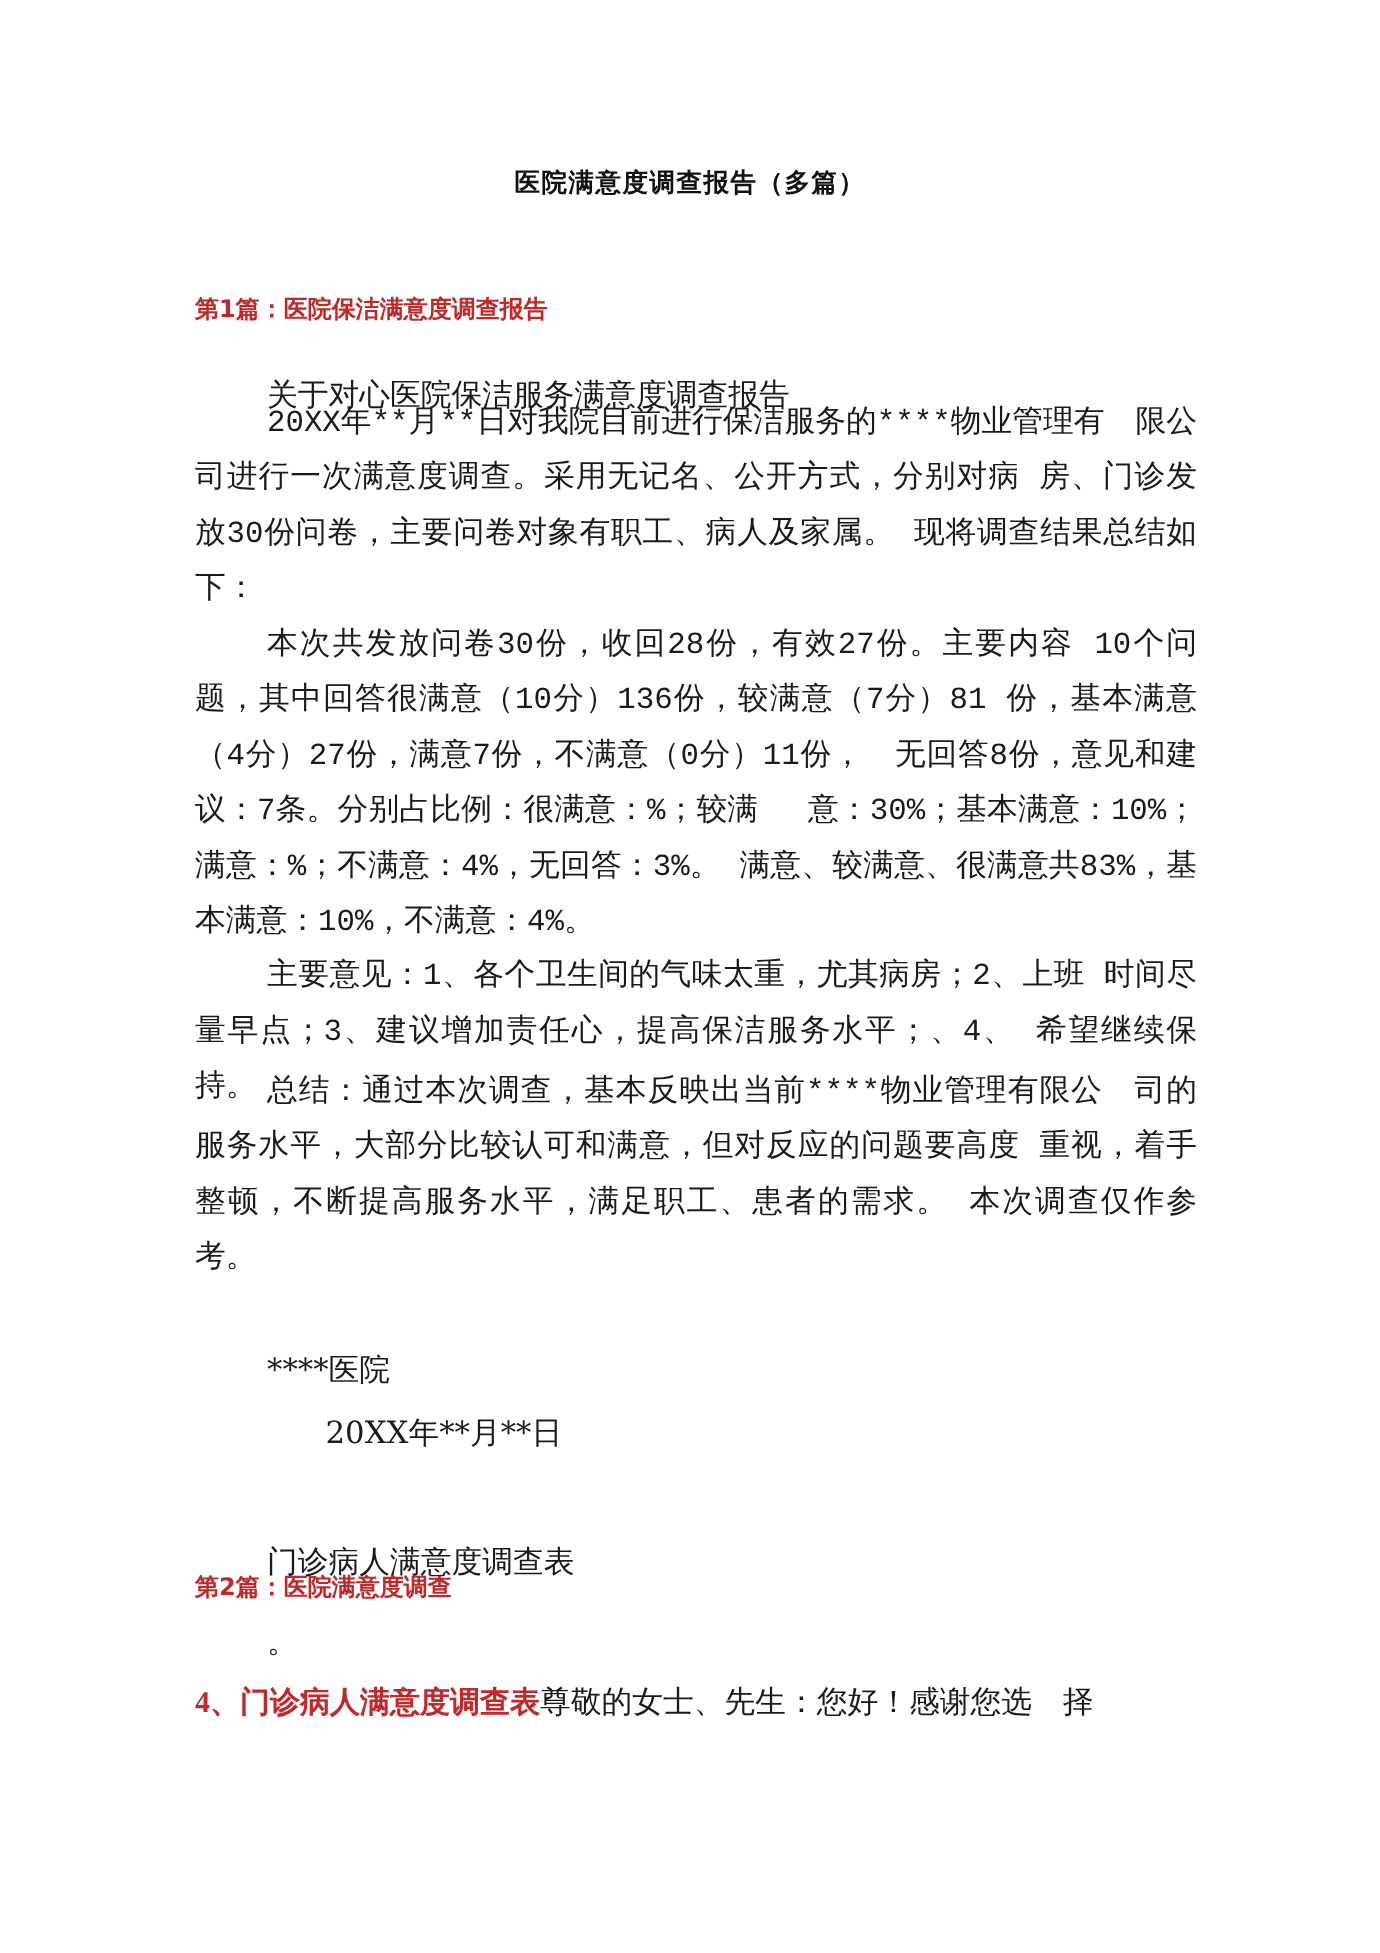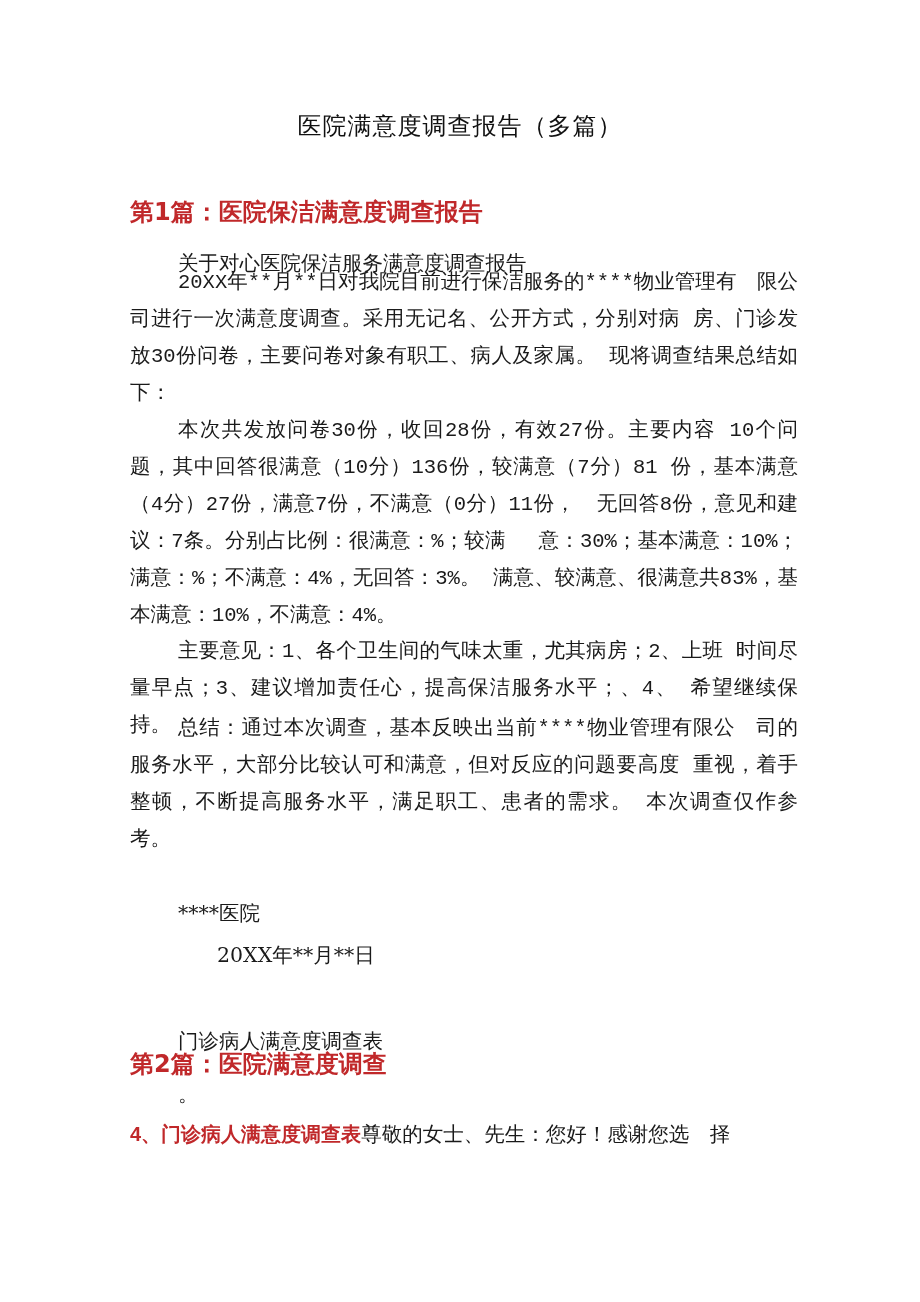--- a/index.html
+++ b/index.html
@@ -1,27 +1,27 @@
 <!DOCTYPE html>
 <html><head>
   <meta charset="utf-8">
   <style>
     html, body { margin: 0; padding: 0; background: #ffffff; }
     body { width: 920px; height: 1302px; position: relative; overflow: hidden;
       font-family: "DejaVu Serif", "Liberation Serif", serif; color: #1a1a1a; }
     .page { position: absolute; left: 130px; top: 0; width: 668px; }
     .doc-title { position: absolute; left: 0; top: 110px; width: 660px; text-align: center;
-      font-family: "DejaVu Sans", "Liberation Sans", sans-serif; font-weight: normal; font-size: 24px;
+      font-family: "DejaVu Sans", "Liberation Sans", sans-serif; font-weight: bold; font-size: 17px;
       letter-spacing: 1px; color: #111; }
     .section-heading { position: absolute; left: 0; font-family: "DejaVu Sans", "Liberation Sans", sans-serif;
-      font-weight: bold; font-size: 24px; color: #c0282a; }
+      font-weight: bold; font-size: 16px; color: #c0282a; }
     .para { position: absolute; left: 0; width: 668px; font-size: 20.5px; line-height: 37px;
       text-align: justify; text-indent: 48px; word-break: break-all; font-family: Liberation Mono, monospace; }
     .plain { position: absolute; left: 48px; font-size: 20.5px; line-height: 37px; }
-    .red-inline { color: #c0282a; font-family: Liberation Sans, sans-serif; font-weight: bold; font-size: 20px; }
+    .red-inline { color: #c0282a; font-family: Liberation Serif, serif; font-weight: bold; font-size: 20px; }
   </style>
 </head>
 <body>
 
 <div class="page">
   <div class="doc-title">医院满意度调查报告（多篇）</div>
 
   <div class="section-heading" style="top:196px;">第1篇：医院保洁满意度调查报告</div>
   <div class="plain" style="top:224px;margin-top:21px;">关于对心医院保洁服务满意度调查报告</div>
 

